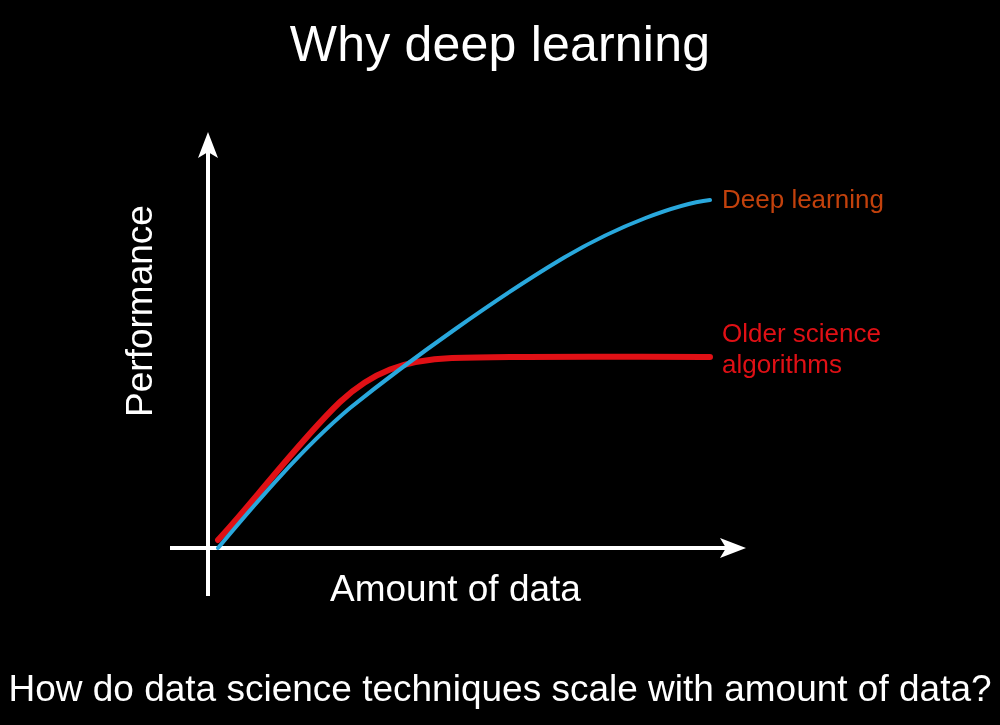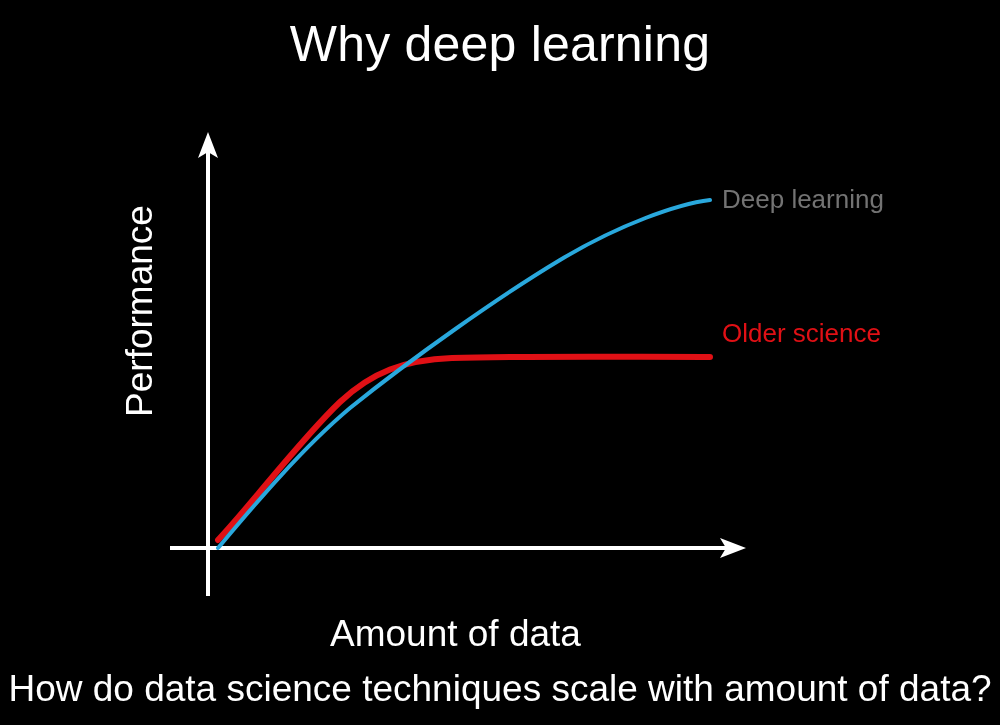--- a/index.html
+++ b/index.html
@@ -59,21 +59,20 @@
     left: -10px;
     top: 180px;
     width: 300px;
     text-align: center;
     transform: rotate(-90deg);
     transform-origin: center center;
   }
   #x-axis-label {
     left: 330px;
     top: 458px;
-    margin-top: 45px;
   }
   .series-label {
     position: absolute;
     font-size: 26px;
     font-weight: 400;
     line-height: 1.18;
     font-family: "Liberation Sans", sans-serif;
     white-space: nowrap;
   }
   #label-deep-learning {
@@ -120,23 +119,24 @@
 
       <path d="M 218,430 C 252,394 300,330 340,292 C 372,262 404,250 452,248 C 520,246 620,247 710,247" fill="none" stroke="#e01015" stroke-width="6" stroke-linecap="round"></path>
 
       <path d="M 218,438 C 250,400 300,340 350,298 C 412,248 500,186 560,150 C 620,114 678,94 710,90" fill="none" stroke="#29a8dd" stroke-width="4" stroke-linecap="round"></path>
     </svg>
 
     <div id="y-axis-label" class="axis-label">Performance</div>
 
     <div id="x-axis-label" class="axis-label">Amount of data</div>
 
-    <div id="label-deep-learning" class="series-label" style="color:#737373">Deep learning</div>
+    <div id="label-deep-learning" class="series-label" style="color:#c2410c">Deep learning</div>
 
     <div id="label-older-algorithms" class="series-label" style="color:#e01015">
       <div>Older science</div>
+      <div>algorithms</div>
     </div>
 
   </div>
 
   <div id="caption">How do data science techniques scale with amount of data?</div>
 
 </div>
 
 </body></html>

